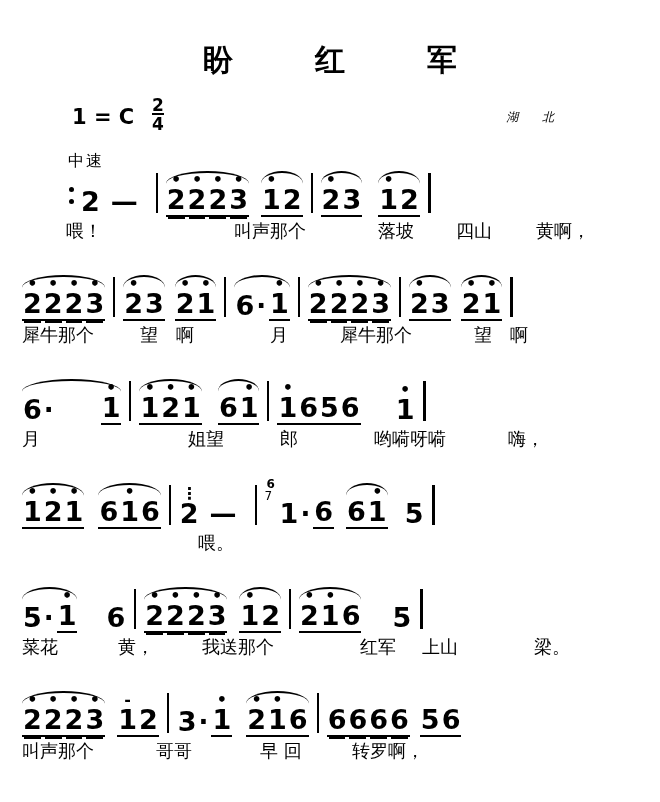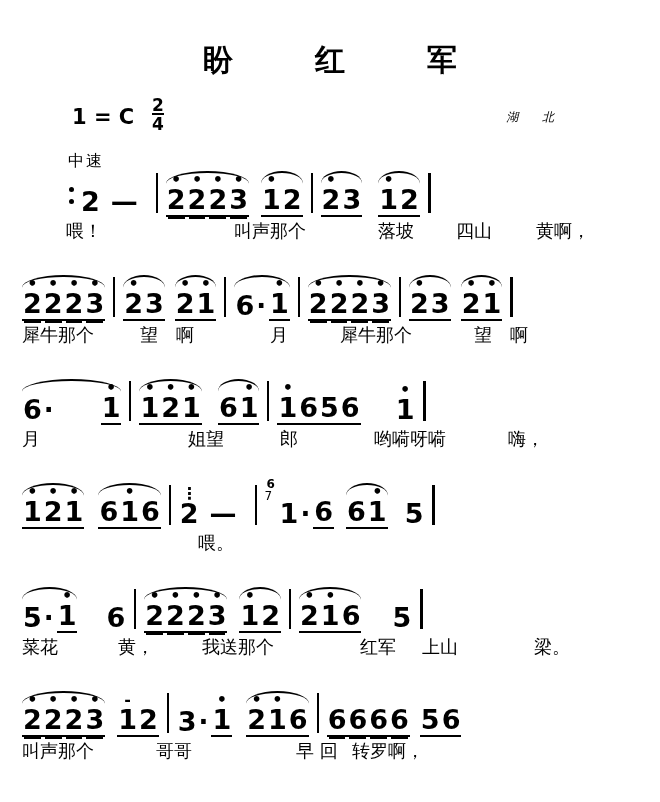--- a/index.html
+++ b/index.html
@@ -524,18 +524,18 @@
           <div class="grp">
             <span class="n u1">5</span>
             <span class="n u1">6</span>
           </div>
         </div>
       </div>
     </div>
     <div class="lyricrow">
       <span class="lyr" style="left:0px;">叫声那个</span>
       <span class="lyr" style="left:134px;">哥哥</span>
-      <span class="lyr" style="left:238px;margin-left:36px;">早 回</span>
+      <span class="lyr" style="left:238px;">早 回</span>
       <span class="lyr" style="left:330px;">转罗啊，</span>
     </div>
   </div>
 
 </div>
 
 </body></html>

